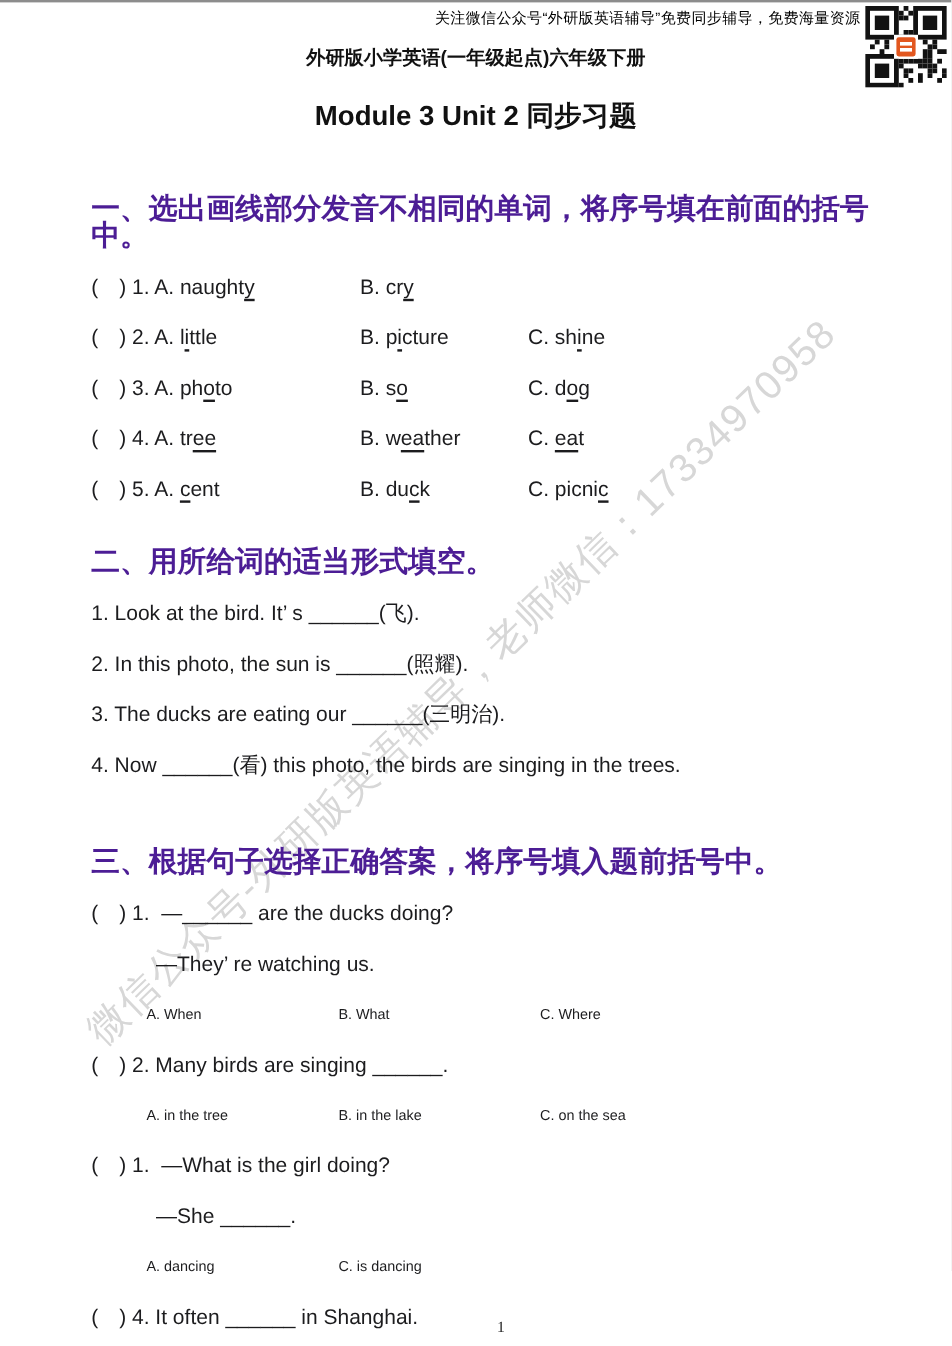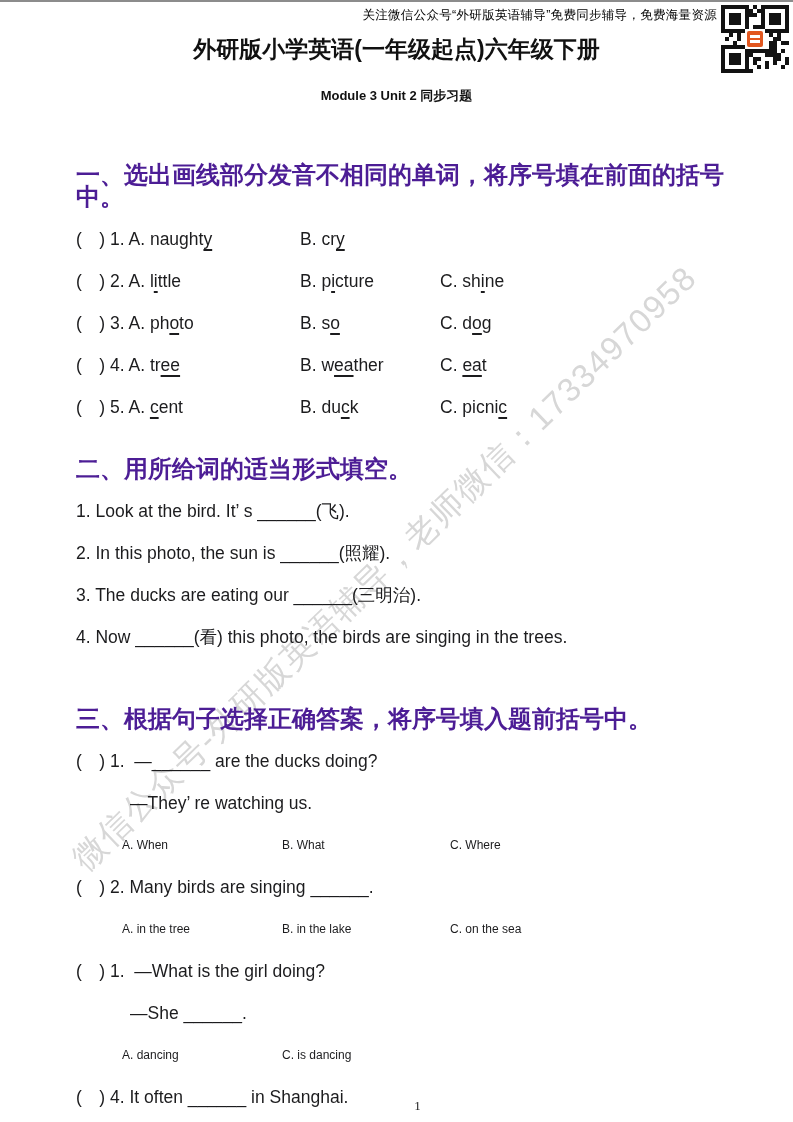--- a/index.html
+++ b/index.html
@@ -23,25 +23,25 @@
     text-align:center;
     transform:rotate(-44deg);
     color:#d7d7d7;
     font-size:33px;letter-spacing:1.5px;
     white-space:nowrap;
     z-index:0;
     pointer-events:none;
   }
   .content{position:absolute;left:0;top:36px;width:100%;z-index:1;}
   .title{
+    text-align:center;font-size:16px;font-weight:bold;color:#111;
+    line-height:26px;white-space:pre-wrap;
+  }
+  .subtitle{
     text-align:center;font-size:23px;font-weight:bold;color:#111;
-    line-height:26px;white-space:pre-wrap;
-  }
-  .subtitle{
-    text-align:center;font-size:13px;font-weight:bold;color:#111;
     margin-top:22px;line-height:24px;white-space:pre-wrap;
   }
   .sec-head{
     margin:0 40px 0 76px;
     font-size:24px;font-weight:bold;color:#4c1d95;
     line-height:22px;white-space:pre-wrap;
   }
   .sh1{margin-top:56px;}
   .sh2{margin-top:40px;}
   .sh3{margin-top:60px;}

